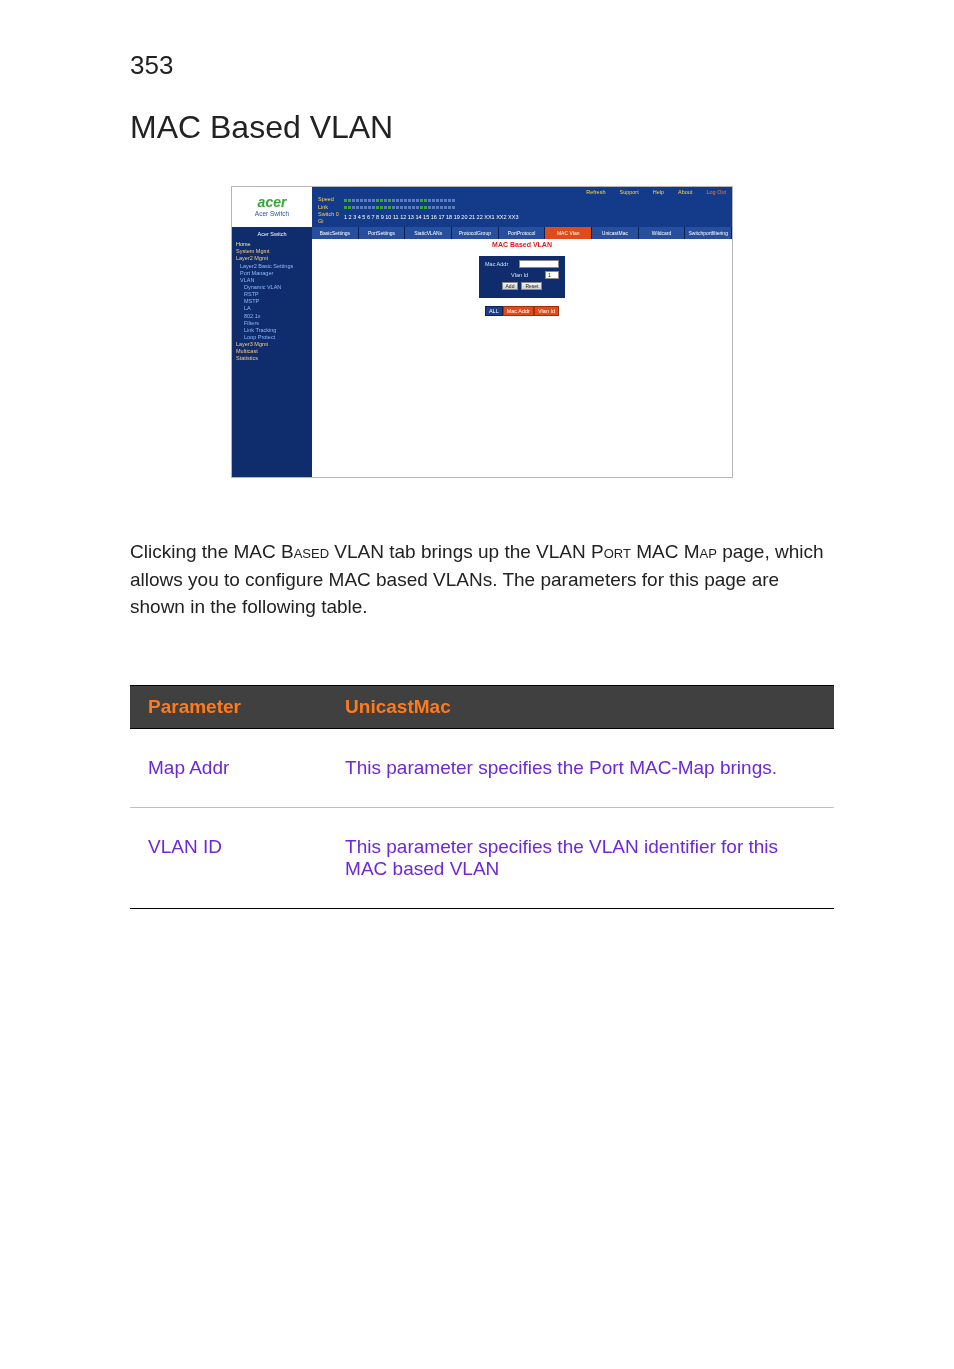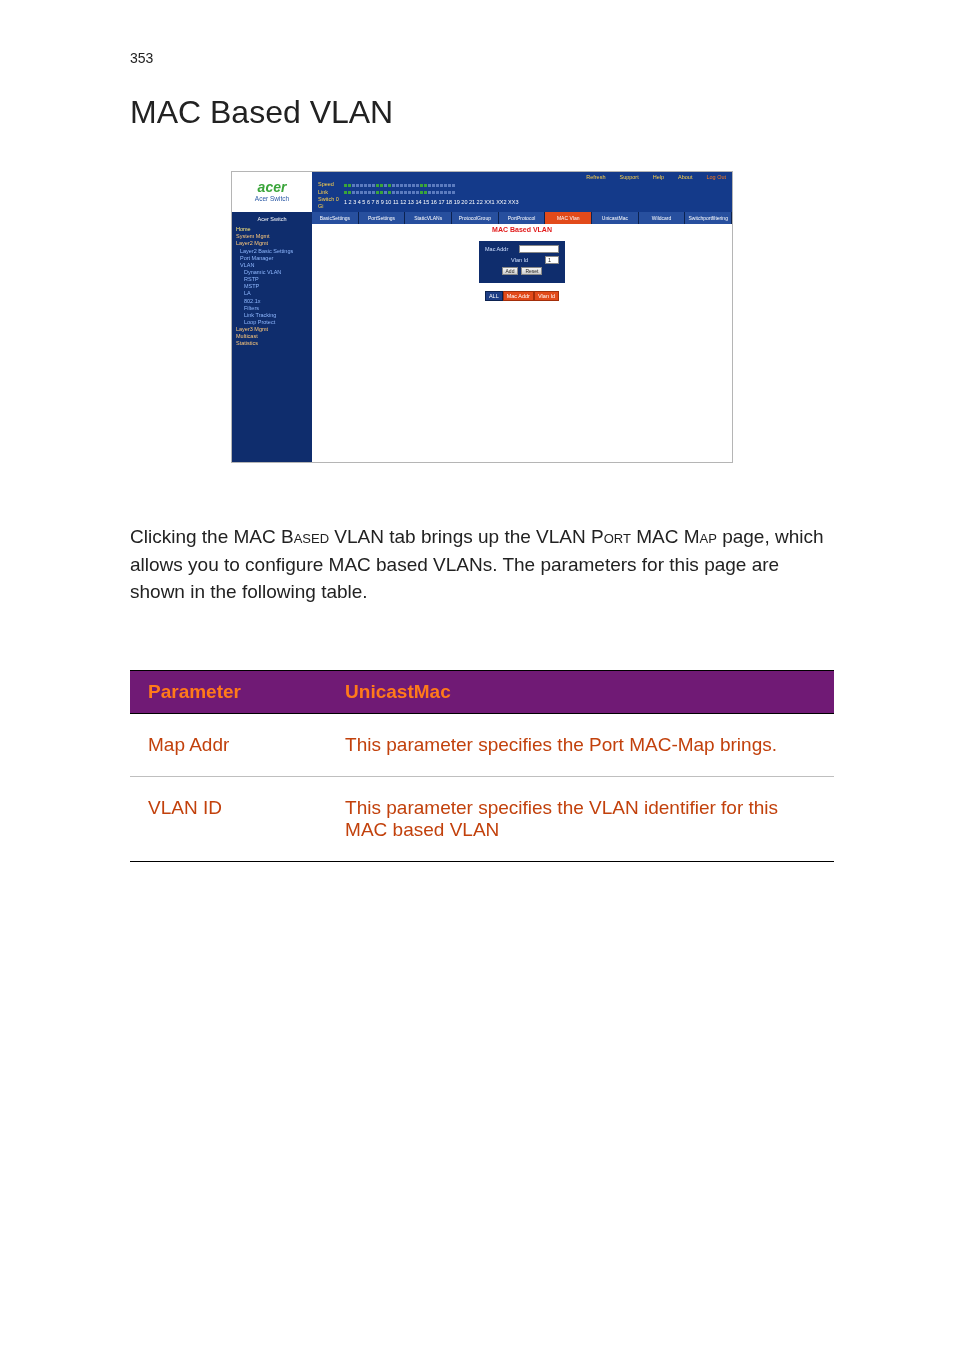--- a/index.html
+++ b/index.html
@@ -10,21 +10,21 @@
     color: #222;
   }
   .page {
     width: 954px;
     min-height: 1369px;
     box-sizing: border-box;
     padding: 50px 120px 100px 130px;
     position: relative;
   }
   .page-number {
-    font-size: 14px;
+    font-size: 26px;
     font-weight: 400;
     margin-bottom: 28px;
   }
   .page-title {
     font-size: 32px;
     font-weight: 400;
     margin-bottom: 40px;
   }
 
   
@@ -236,32 +236,32 @@
 
   
   .param-table-wrap { width: 100%; }
   table.param {
     width: 100%;
     border-collapse: collapse;
     border-top: 1px solid #000;
     font-size: 19px;
   }
   table.param thead th {
-    background: #701a75;
+    background: #404040;
     color: #ff7a1a;
     font-weight: 600;
     text-align: left;
     padding: 10px 18px;
     border-bottom: 1px solid #000;
   }
   table.param thead th:first-child { width: 28%; }
   table.param tbody td {
-    padding: 20px 18px;
+    padding: 28px 18px;
     vertical-align: top;
-    color: #c2410c;
+    color: #6d28d9;
     border-bottom: 1px solid #bfbfbf;
   }
   table.param tbody tr.last td { border-bottom: 1px solid #000; }
 </style>
 </head>
 <body>
 
 <div class="page">
 
   <div class="page-number">353</div>

